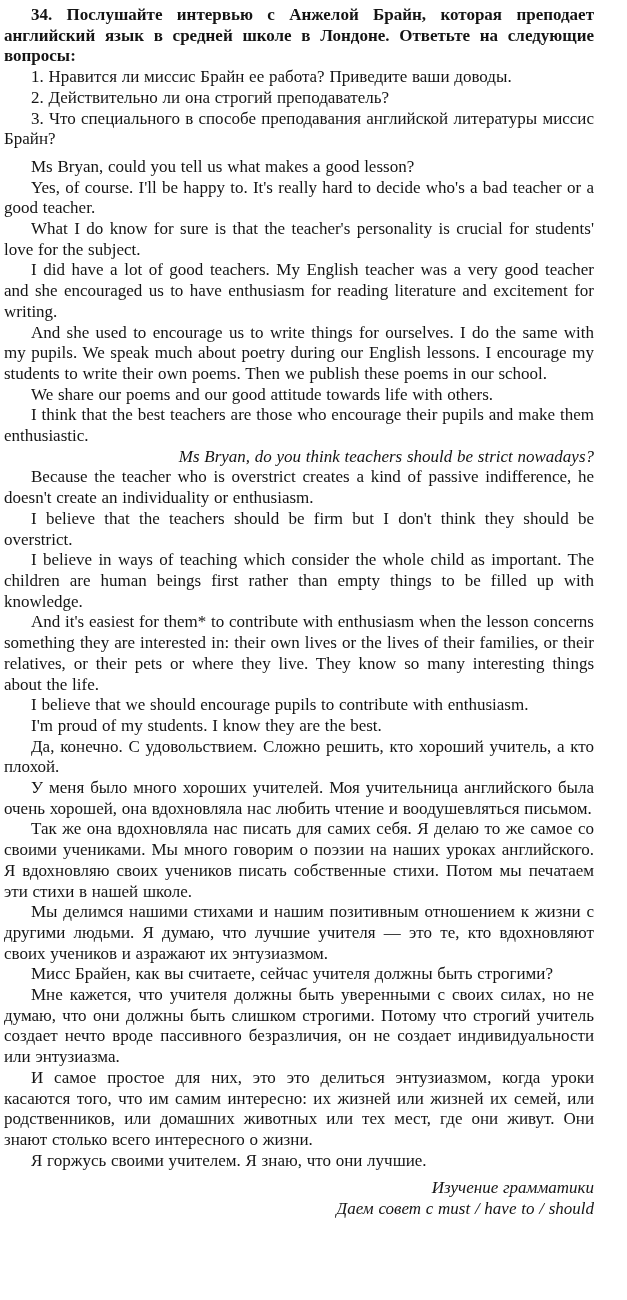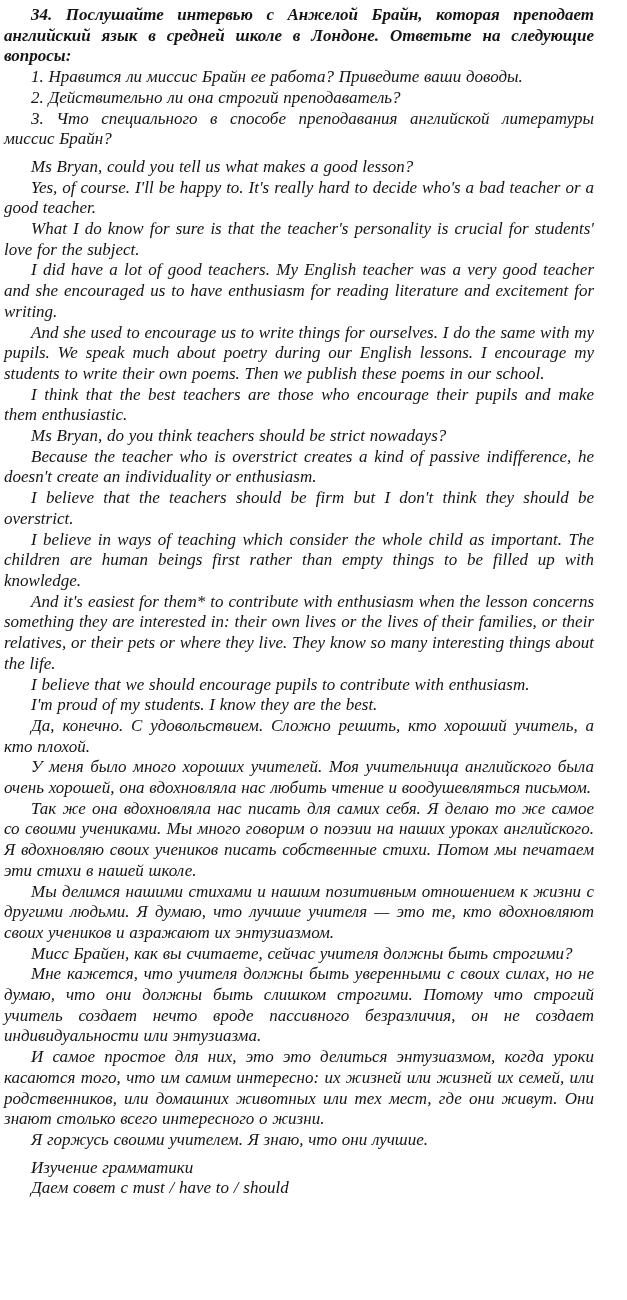--- a/index.html
+++ b/index.html
@@ -19,40 +19,40 @@
     width: 627px;
     padding: 5px 33px 0 4px;
   }
   .para {
     margin: 0;
     font-size: 17px;
     line-height: 20.7px;
     text-align: justify;
     text-indent: 27px;
     word-spacing: 0.5px;
-    font-style: italic;
   }
   .para.bold   { font-weight: bold; }
-  .para.italic { font-style: italic; text-align: left; }
+  .para.italic { font-style: italic; text-align: right; }
   .para.gap    { margin-top: 7px; }
 </style>
 </head>
 <body>
 
 <div class="doc">
   <div>
       <p class="para bold">34. Послушайте интервью с Анжелой Брайн, которая преподает английский язык в средней школе в Лондоне. Ответьте на следующие вопросы:</p>
       <p class="para regular">1. Нравится ли миссис Брайн ее работа? Приведите ваши доводы.</p>
       <p class="para regular">2. Действительно ли она строгий преподаватель?</p>
       <p class="para regular">3. Что специального в способе преподавания английской литературы миссис Брайн?</p>
       <p class="para regular gap">Ms Bryan, could you tell us what makes a good lesson?</p>
       <p class="para regular">Yes, of course. I'll be happy to. It's really hard to decide who's a bad teacher or a good teacher.</p>
       <p class="para regular">What I do know for sure is that the teacher's personality is crucial for students' love for the subject.</p>
       <p class="para regular">I did have a lot of good teachers. My English teacher was a very good teacher and she encouraged us to have enthusiasm for reading literature and excitement for writing.</p>
       <p class="para regular">And she used to encourage us to write things for ourselves. I do the same with my pupils. We speak much about poetry during our English lessons. I encourage my students to write their own poems. Then we publish these poems in our school.</p>
+      <p class="para regular">We share our poems and our good attitude towards life with others.</p>
       <p class="para regular">I think that the best teachers are those who encourage their pupils and make them enthusiastic.</p>
       <p class="para italic">Ms Bryan, do you think teachers should be strict nowadays?</p>
       <p class="para regular">Because the teacher who is overstrict creates a kind of passive indifference, he doesn't create an individuality or enthusiasm.</p>
       <p class="para regular">I believe that the teachers should be firm but I don't think they should be overstrict.</p>
       <p class="para regular">I believe in ways of teaching which consider the whole child as important. The children are human beings first rather than empty things to be filled up with knowledge.</p>
       <p class="para regular">And it's easiest for them* to contribute with enthusiasm when the lesson concerns something they are interested in: their own lives or the lives of their families, or their relatives, or their pets or where they live. They know so many interesting things about the life.</p>
       <p class="para regular">I believe that we should encourage pupils to contribute with enthusiasm.</p>
       <p class="para regular">I'm proud of my students. I know they are the best.</p>
       <p class="para regular">Да, конечно. С удовольствием. Сложно решить, кто хороший учитель, а кто плохой.</p>
       <p class="para regular">У меня было много хороших учителей. Моя учительница английского была очень хорошей, она вдохновляла нас любить чтение и воодушевляться письмом.</p>

